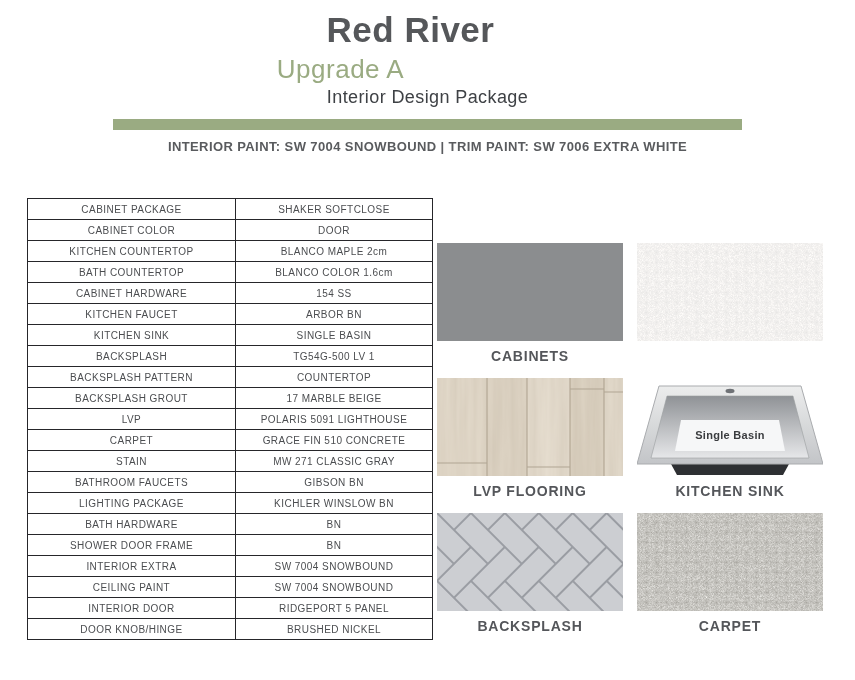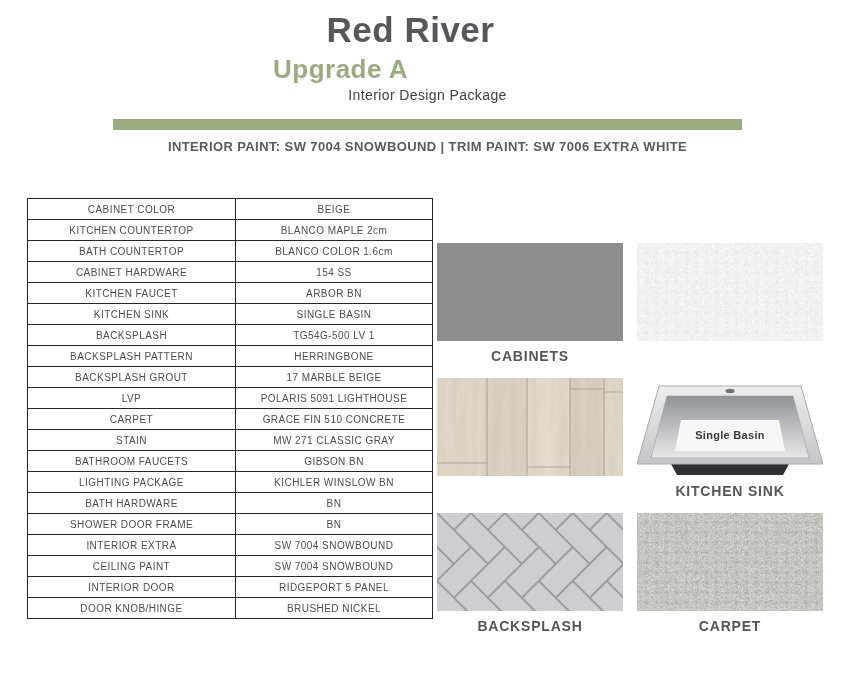--- a/index.html
+++ b/index.html
@@ -9,25 +9,25 @@
     font-family:"Liberation Sans", sans-serif;
     -webkit-font-smoothing:antialiased;
   }
   .hdr{position:absolute;left:0;top:0;width:855px;text-align:center;}
   .title{
     position:absolute;left:0;top:10px;width:821px;text-align:center;
     font-size:35px;font-weight:bold;color:#55575a;letter-spacing:.5px;
   }
   .subtitle{
     position:absolute;left:0;top:54px;width:681px;text-align:center;
-    font-size:26px;font-weight:bold;letter-spacing:.5px;color:#9aab82;
+    font-size:26px;font-weight:normal;letter-spacing:.5px;color:#9aab82;
   }
   .tagline{
     position:absolute;left:0;top:87px;width:855px;text-align:center;
-    font-size:14px;font-weight:400;color:#3e4145;letter-spacing:.4px;
+    font-size:18px;font-weight:400;color:#3e4145;letter-spacing:.4px;
   }
   .bar{
     position:absolute;left:113px;top:119px;width:629px;height:11px;background:#9aab82;
   }
   .paintline{
     position:absolute;left:0;top:139px;width:855px;text-align:center;
     font-size:13px;font-weight:bold;color:#595b5e;letter-spacing:.4px;
   }
   table.spec{
     position:absolute;left:27px;top:198px;width:406px;
@@ -62,22 +62,26 @@
   <div class="title">Red River</div>
   <div class="subtitle" style="color: rgb(154, 171, 130);">Upgrade A</div>
   <div class="tagline">Interior Design Package</div>
 </div>
 <div class="bar" style="background: rgb(154, 171, 130);"></div>
 <div class="paintline">INTERIOR PAINT: SW 7004 SNOWBOUND | TRIM PAINT: SW 7006 EXTRA WHITE</div>
 
 <table class="spec">
   <tbody>
   <tr>
+        <td class="c1">CABINET  PACKAGE</td>
+        <td>SHAKER SOFTCLOSE</td>
+      </tr>
+  <tr>
         <td class="c1">CABINET COLOR</td>
-        <td>BEIGE</td>
+        <td>DOOR</td>
       </tr>
   <tr>
         <td class="c1">KITCHEN COUNTERTOP</td>
         <td>BLANCO MAPLE 2cm</td>
       </tr>
   <tr>
         <td class="c1">BATH COUNTERTOP</td>
         <td>BLANCO COLOR 1.6cm</td>
       </tr>
   <tr>
@@ -91,21 +95,21 @@
   <tr>
         <td class="c1">KITCHEN SINK</td>
         <td>SINGLE BASIN</td>
       </tr>
   <tr>
         <td class="c1">BACKSPLASH</td>
         <td>TG54G-500 LV 1</td>
       </tr>
   <tr>
         <td class="c1">BACKSPLASH PATTERN</td>
-        <td>HERRINGBONE</td>
+        <td>COUNTERTOP</td>
       </tr>
   <tr>
         <td class="c1">BACKSPLASH GROUT</td>
         <td>17 MARBLE BEIGE</td>
       </tr>
   <tr>
         <td class="c1">LVP</td>
         <td>POLARIS 5091 LIGHTHOUSE</td>
       </tr>
   <tr>
@@ -203,20 +207,21 @@
         <line x1="50" y1="0" x2="50" y2="98" stroke="#ab9f8c" stroke-width="1"></line>
         <line x1="90" y1="0" x2="90" y2="98" stroke="#ab9f8c" stroke-width="1"></line>
         <line x1="133" y1="0" x2="133" y2="98" stroke="#ab9f8c" stroke-width="1"></line>
         <line x1="167" y1="0" x2="167" y2="98" stroke="#ab9f8c" stroke-width="1"></line>
         <line x1="0" y1="85" x2="50" y2="85" stroke="#b0a593" stroke-width="1"></line>
         <line x1="90" y1="89" x2="133" y2="89" stroke="#b0a593" stroke-width="1"></line>
         <line x1="133" y1="11" x2="167" y2="11" stroke="#b0a593" stroke-width="1"></line>
         <line x1="167" y1="14" x2="186" y2="14" stroke="#b0a593" stroke-width="1"></line>
       </svg>
     </div>
+    <div class="sw-label">LVP FLOORING</div>
   </div>
 
   <div class="swatch">
     <div class="sw-img">
       <svg width="186" height="98" viewBox="0 0 186 98">
         <defs>
           <linearGradient id="rimG" x1="0" y1="0" x2="0" y2="1">
             <stop offset="0" stop-color="#eceded"></stop>
             <stop offset="1" stop-color="#c3c5c8"></stop>
           </linearGradient>

